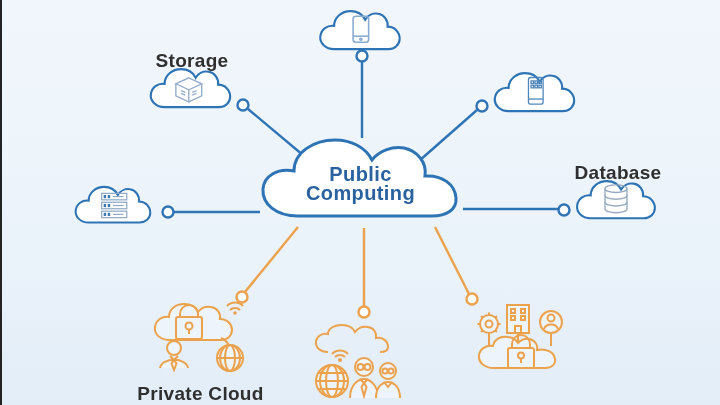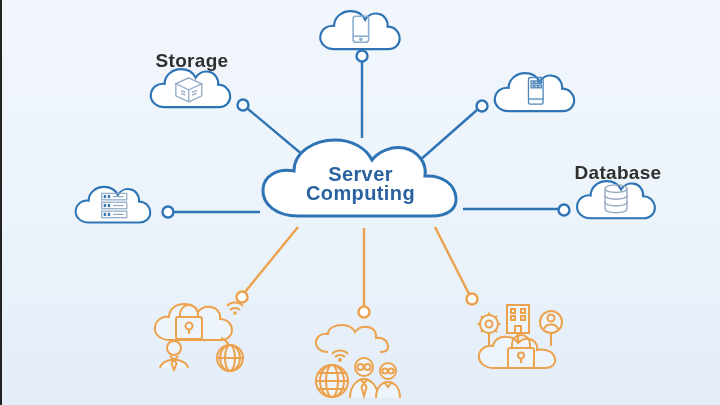--- a/index.html
+++ b/index.html
@@ -57,21 +57,21 @@
       <circle cx="240" cy="297" r="5.5" fill="#FBFDFF"></circle>
       <circle cx="362" cy="312" r="5.5" fill="#FBFDFF"></circle>
       <circle cx="470" cy="299" r="5.5" fill="#FBFDFF"></circle>
     </g>
   </svg>
 
   <svg class="node" style="left:252px;top:132px" width="213" height="97" viewBox="0 0 213 97">
     <path d="M 44 84 C 22 84 8 72 9 57 C 10 44 23 36 40 39 C 40 20 60 8 81 8 C 98 8 112 16 118 28 C 125 19 138 14 150 16 C 164 19 173 31 171 44 C 188 43 201 52 202 66 C 203 78 192 84 178 84 Z" fill="#FFFFFF" stroke="#2E74B5" stroke-width="3"></path>
   </svg>
   <div class="center-text">
-    <div>Server</div>
+    <div>Public</div>
     <div>Computing</div>
   </div>
 
   <svg class="node" style="left:312px;top:6px" width="92" height="50" viewBox="0 0 100 58">
     <path d="M 20 50 C 10 50 3 43 4 35 C 5 27 12 22 20 23 C 20 13 29 6 39 6 C 47 6 53 10 56 16 C 59 11 65 8 71 9 C 78 10 83 17 82 24 C 90 24 96 30 96 38 C 96 45 90 50 83 50 Z" fill="#FFFFFF" stroke="#2E74B5" stroke-width="2.5"></path>
     <g stroke="#87ABD1" stroke-width="1.8" fill="none">
       <rect x="42" y="12" width="18" height="30" rx="3"></rect>
       <line x1="42" y1="35" x2="60" y2="35"></line>
       <circle cx="51" cy="38.5" r="1.2"></circle>
     </g>
@@ -129,20 +129,21 @@
   <svg class="node" style="left:564px;top:176px" width="100" height="49" viewBox="0 0 100 58">
     <path d="M 20 50 C 10 50 3 43 4 35 C 5 27 12 22 20 23 C 20 13 29 6 39 6 C 47 6 53 10 56 16 C 59 11 65 8 71 9 C 78 10 83 17 82 24 C 90 24 96 30 96 38 C 96 45 90 50 83 50 Z" fill="#FFFFFF" stroke="#2E74B5" stroke-width="2.5"></path>
     <g stroke="#94A9C0" stroke-width="1.6" fill="none">
       <ellipse cx="50" cy="15" rx="13" ry="4.5"></ellipse>
       <path d="M 37 15 V 39 C 37 41.5 42.8 43.5 50 43.5 C 57.2 43.5 63 41.5 63 39 V 15"></path>
       <path d="M 37 23 C 37 25.5 42.8 27.5 50 27.5 C 57.2 27.5 63 25.5 63 23"></path>
       <path d="M 37 31 C 37 33.5 42.8 35.5 50 35.5 C 57.2 35.5 63 33.5 63 31"></path>
     </g>
   </svg>
 
+  <div class="label" style="left:126px;top:375px;width:145px">Private Cloud</div>
   <svg class="node" style="left:148px;top:300px" width="105" height="72" viewBox="0 0 105 72">
     <g stroke="#ECA24D" stroke-width="2" fill="none">
       <path d="M 20 40 C 10 40 4 34 5 27 C 6 20 12 16 19 17 C 19 9 26 4 34 4 C 41 4 46 7 48 12 C 51 8 56 6 61 7 C 67 8 71 13 70 19 C 77 19 82 24 82 30 C 82 36 77 40 71 40 Z" fill="#EDF4FB"></path>
       <path d="M 71 38 C 76 40 78 43 79 46"></path>
       <g>
         <path d="M 80 10 a 7 7 0 0 1 10 0"></path>
         <path d="M 77 6 a 11 11 0 0 1 16 0"></path>
         <circle cx="85" cy="13" r="1.8" fill="#ECA24D" stroke="none"></circle>
       </g>
       <g>

